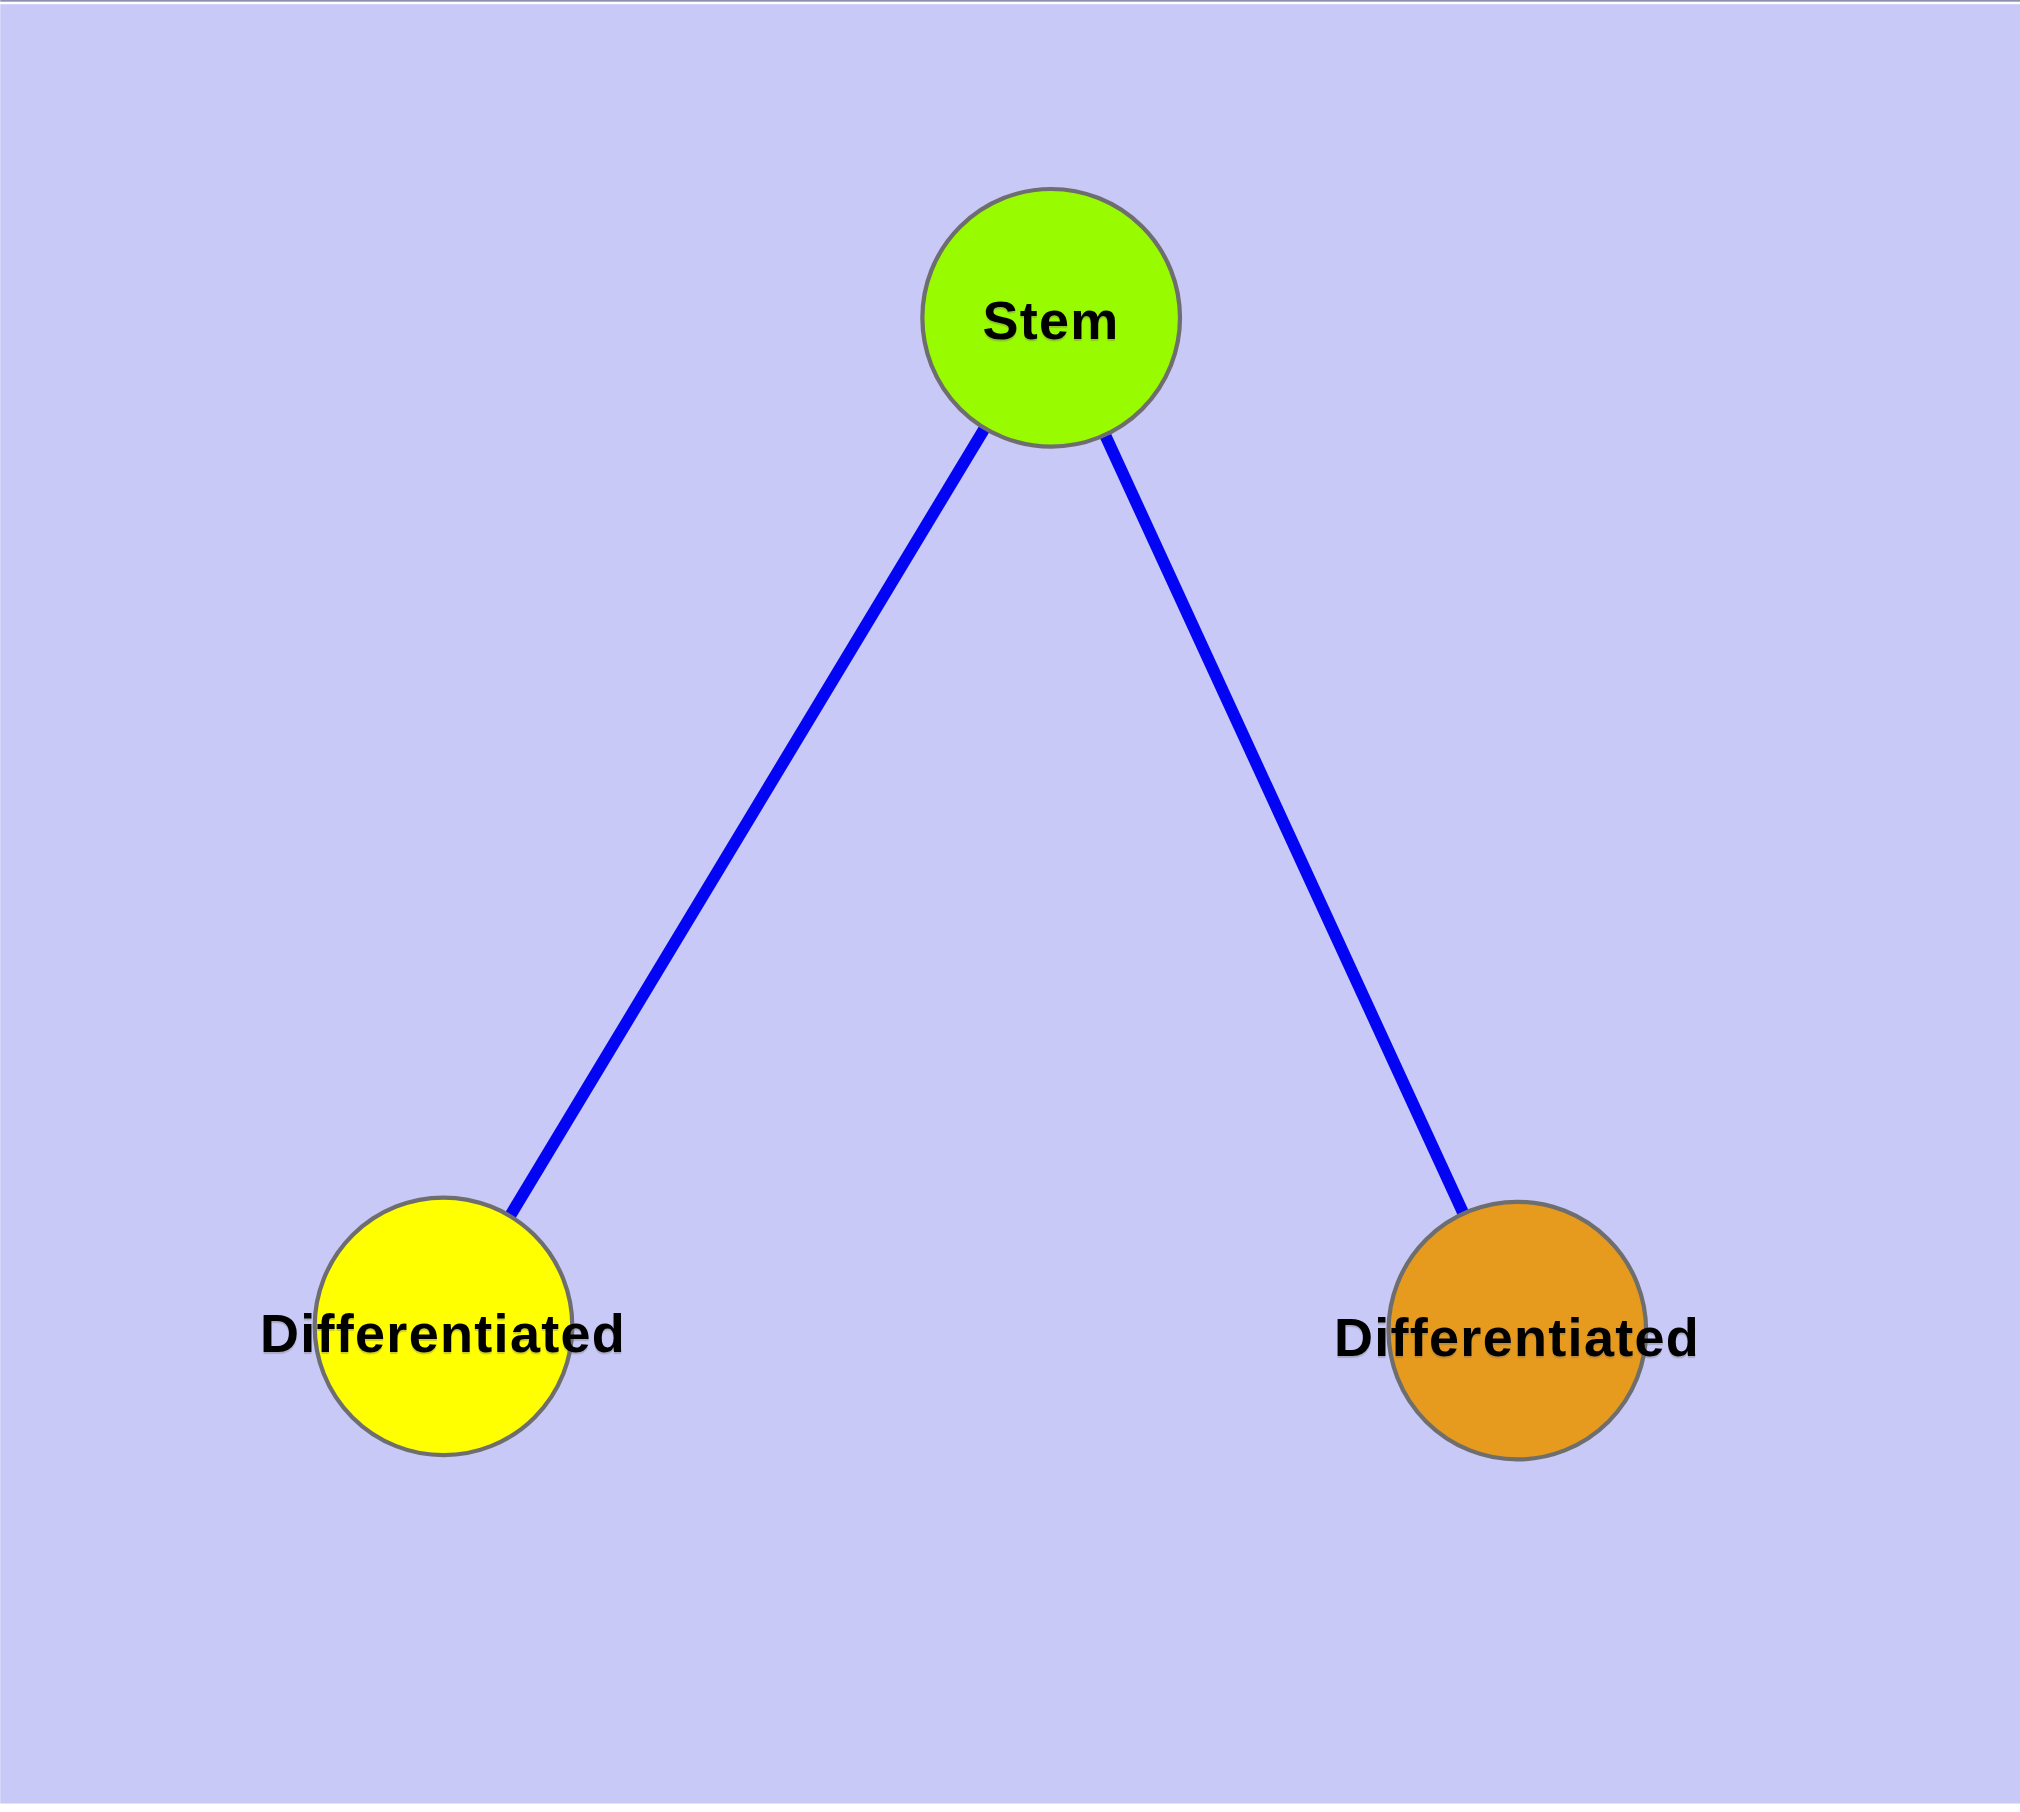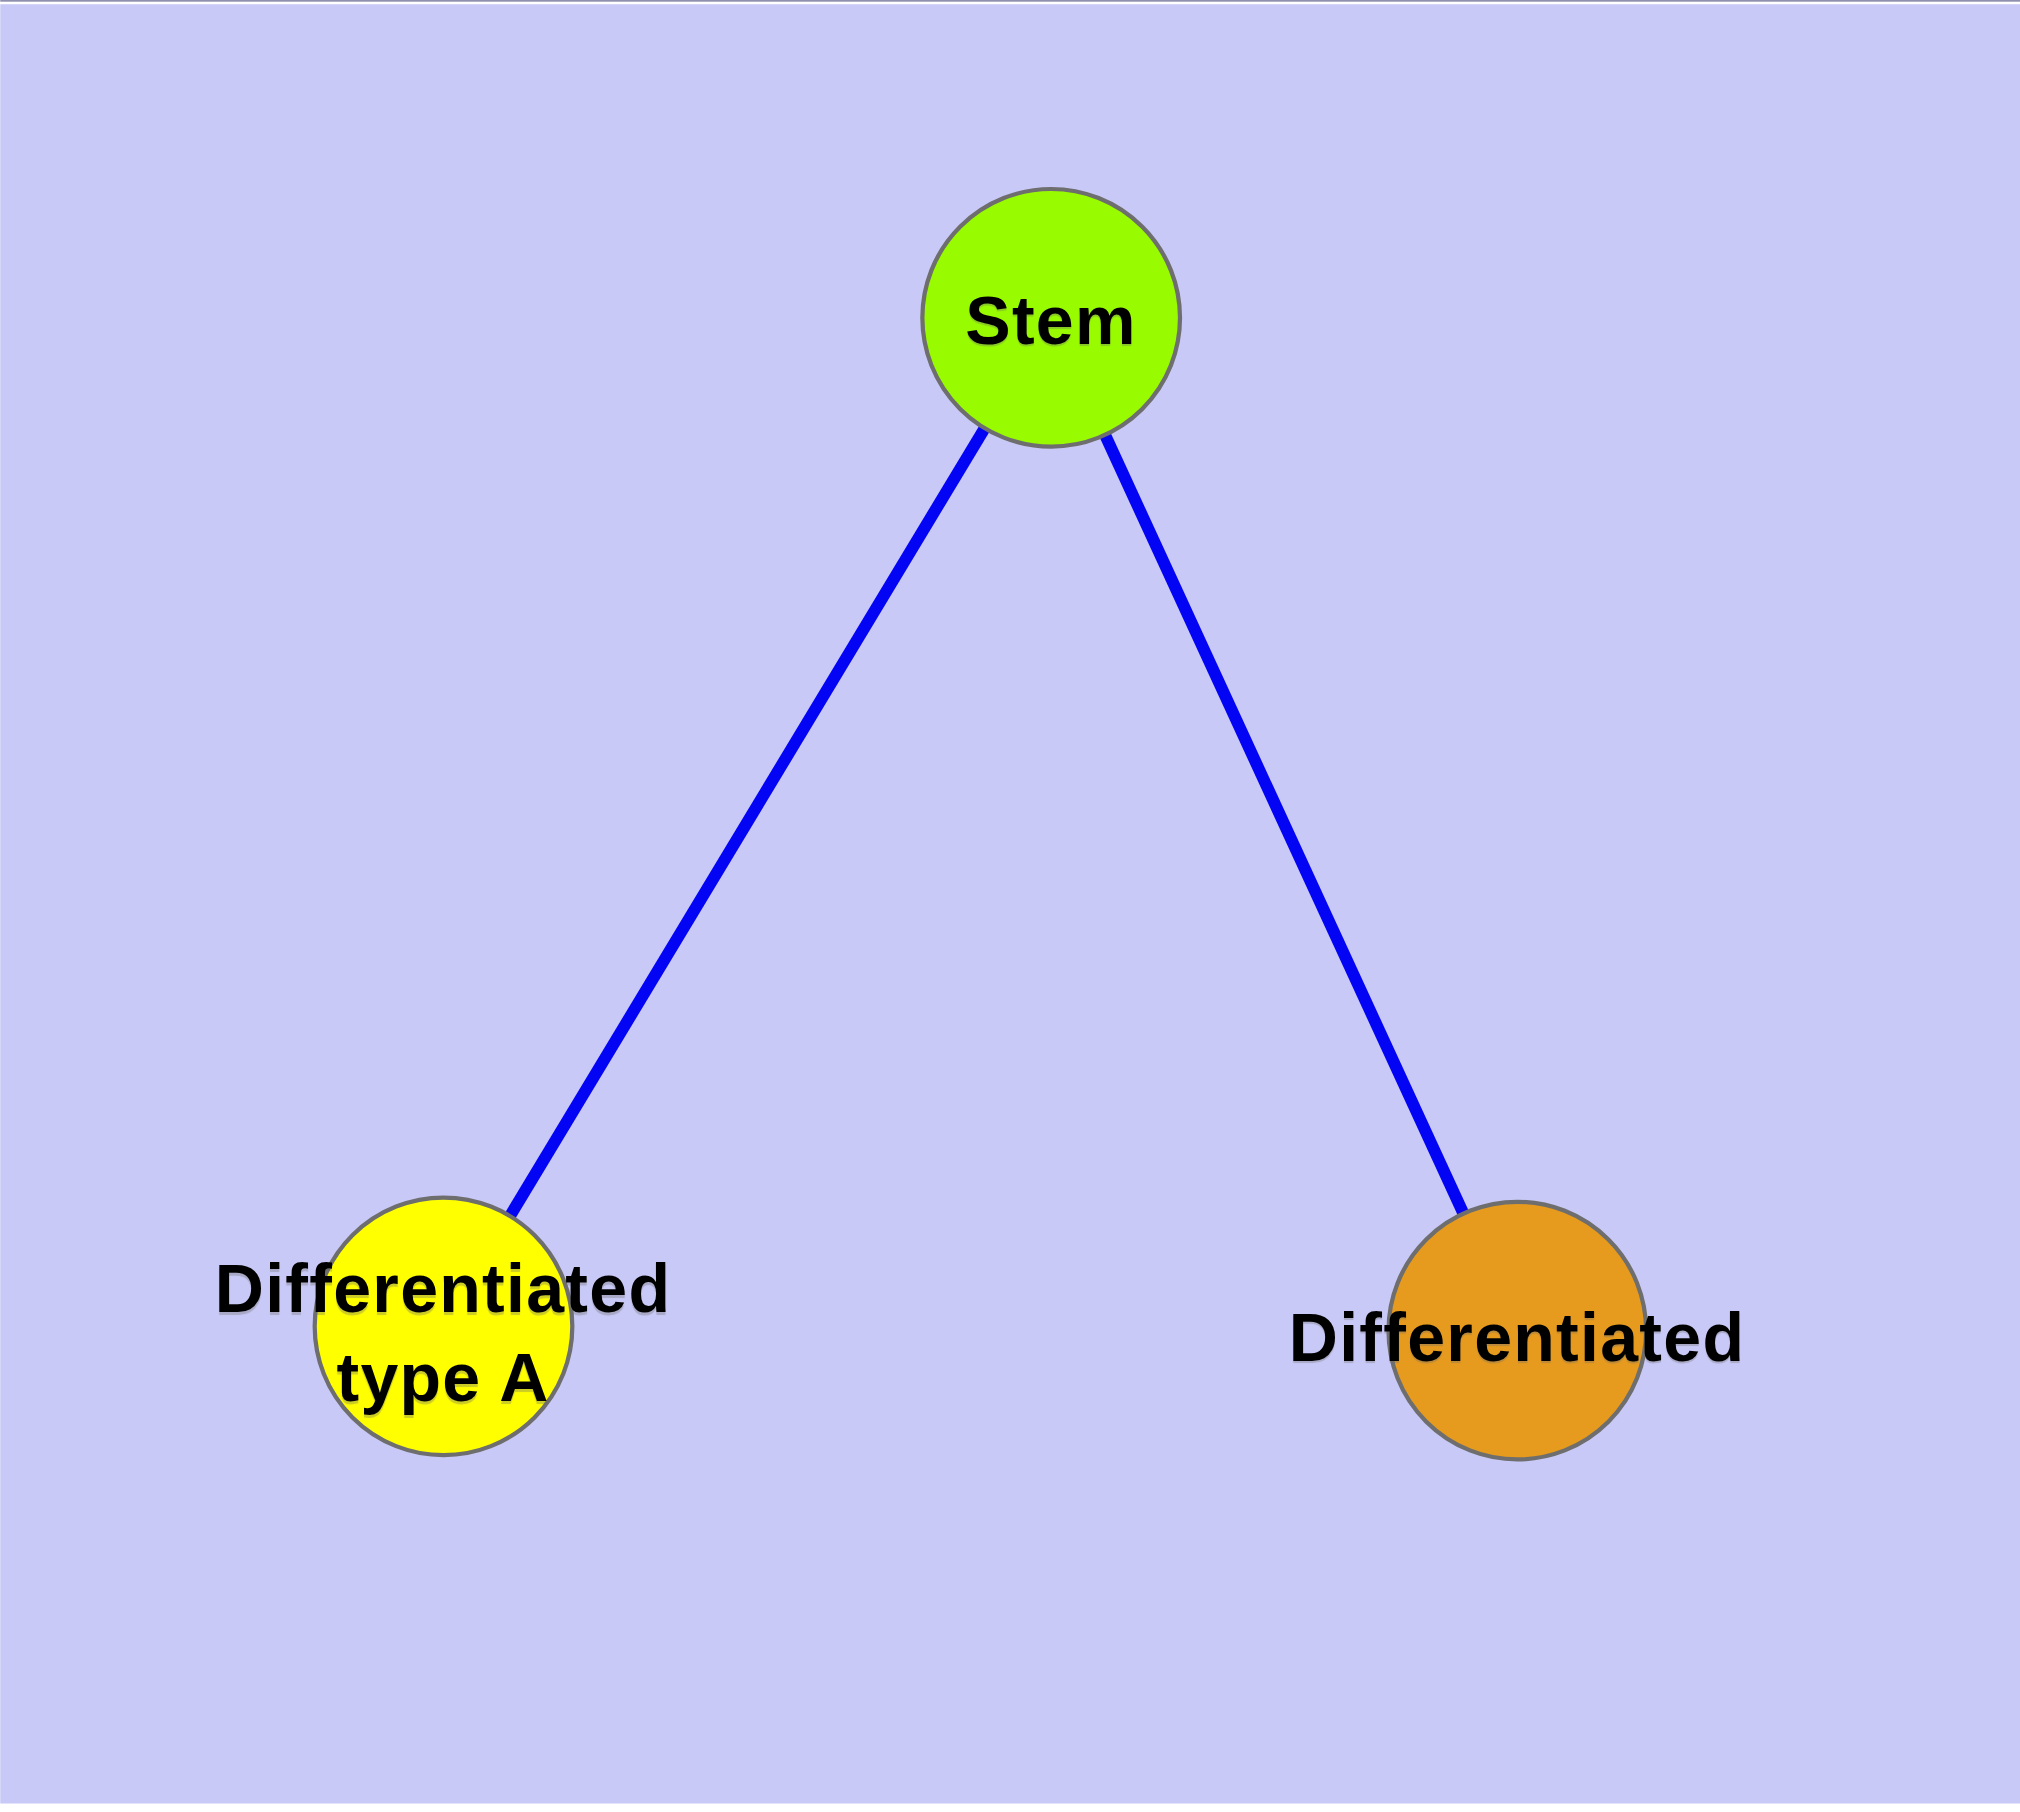--- a/index.html
+++ b/index.html
@@ -27,21 +27,21 @@
     top: 0;
     width: 2021px;
     height: 1812px;
     pointer-events: none;
   }
   .node-label {
     position: absolute;
     transform: translate(-50%, -50%);
     text-align: center;
     font-weight: bold;
-    font-size: 68px;
+    font-size: 54px;
     line-height: 89px;
     letter-spacing: 1.3px;
     color: #000000;
     white-space: nowrap;
     text-shadow: 0 2.5px 0.8px rgba(110,110,110,0.35);
   }
   .node-label span { display: block; }
 </style>
 </head>
 <body>
@@ -59,20 +59,19 @@
         <circle cx="523" cy="1565" r="152" fill="#ffff00" stroke="#6e6e6e" stroke-width="5"></circle>
         <circle cx="1790" cy="1570" r="152" fill="#e69a1e" stroke="#6e6e6e" stroke-width="5"></circle>
       </g>
   </svg>
   <div id="labels-layer">
       <div class="node-label" style="left: 1051px; top: 320px; color: rgb(0, 0, 0);">
         <span>Stem</span>
       </div>
       <div class="node-label" style="left: 443px; top: 1333px; color: rgb(0, 0, 0);">
         <span>Differentiated</span>
-        <span>type A</span>
       </div>
       <div class="node-label" style="left: 1517px; top: 1337px; color: rgb(0, 0, 0);">
         <span>Differentiated</span>
       </div>
     </div>
 </div>
 
 
 </body></html>

